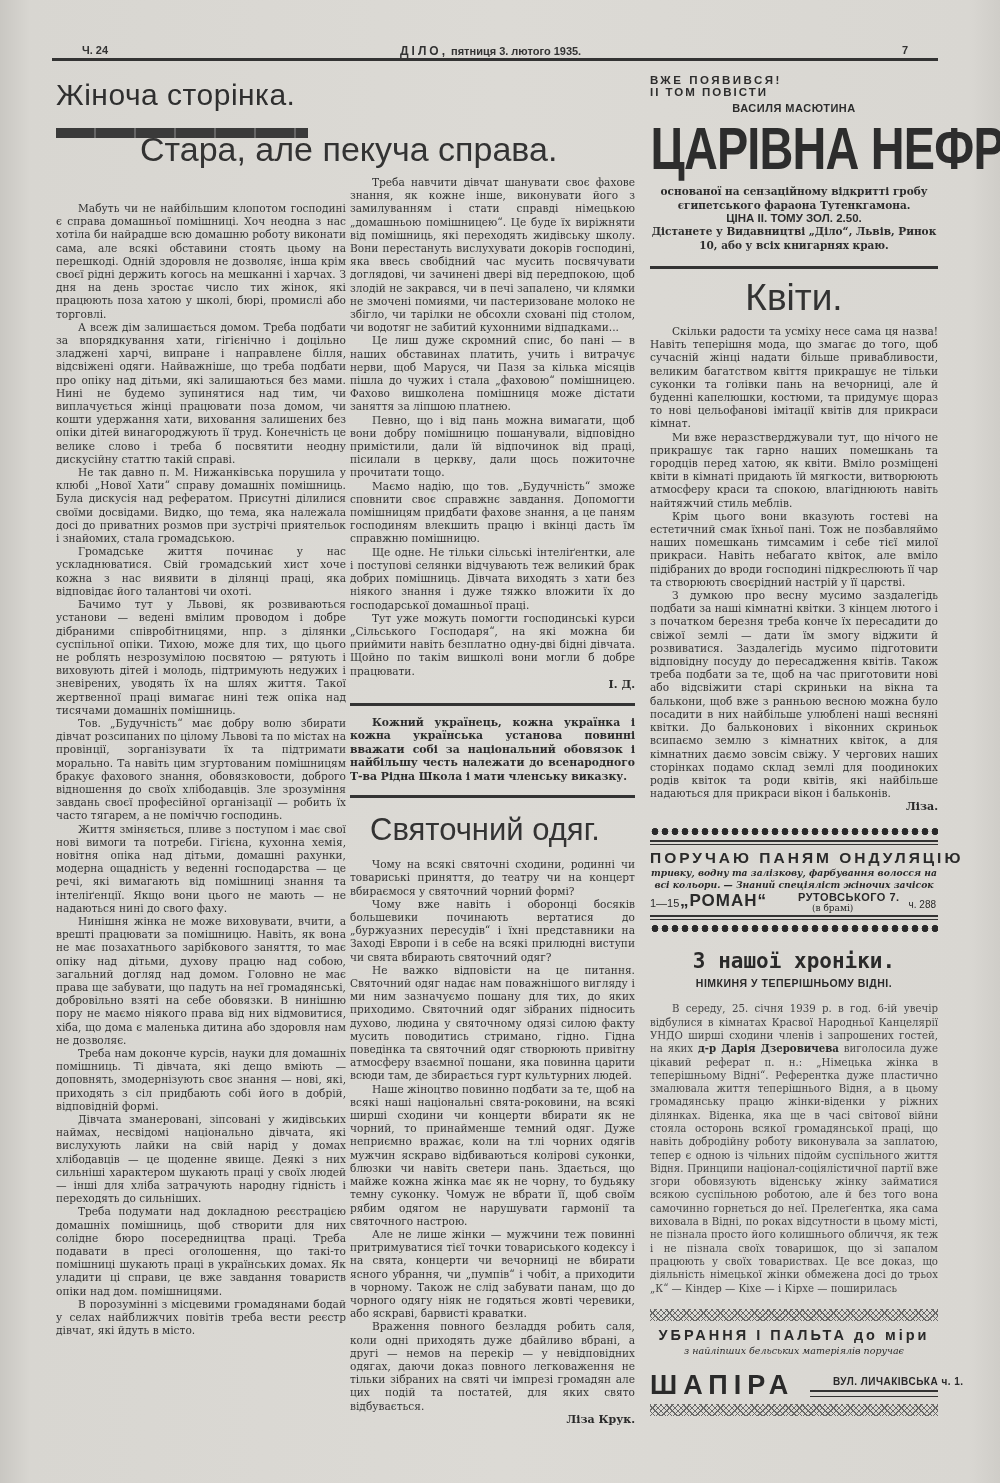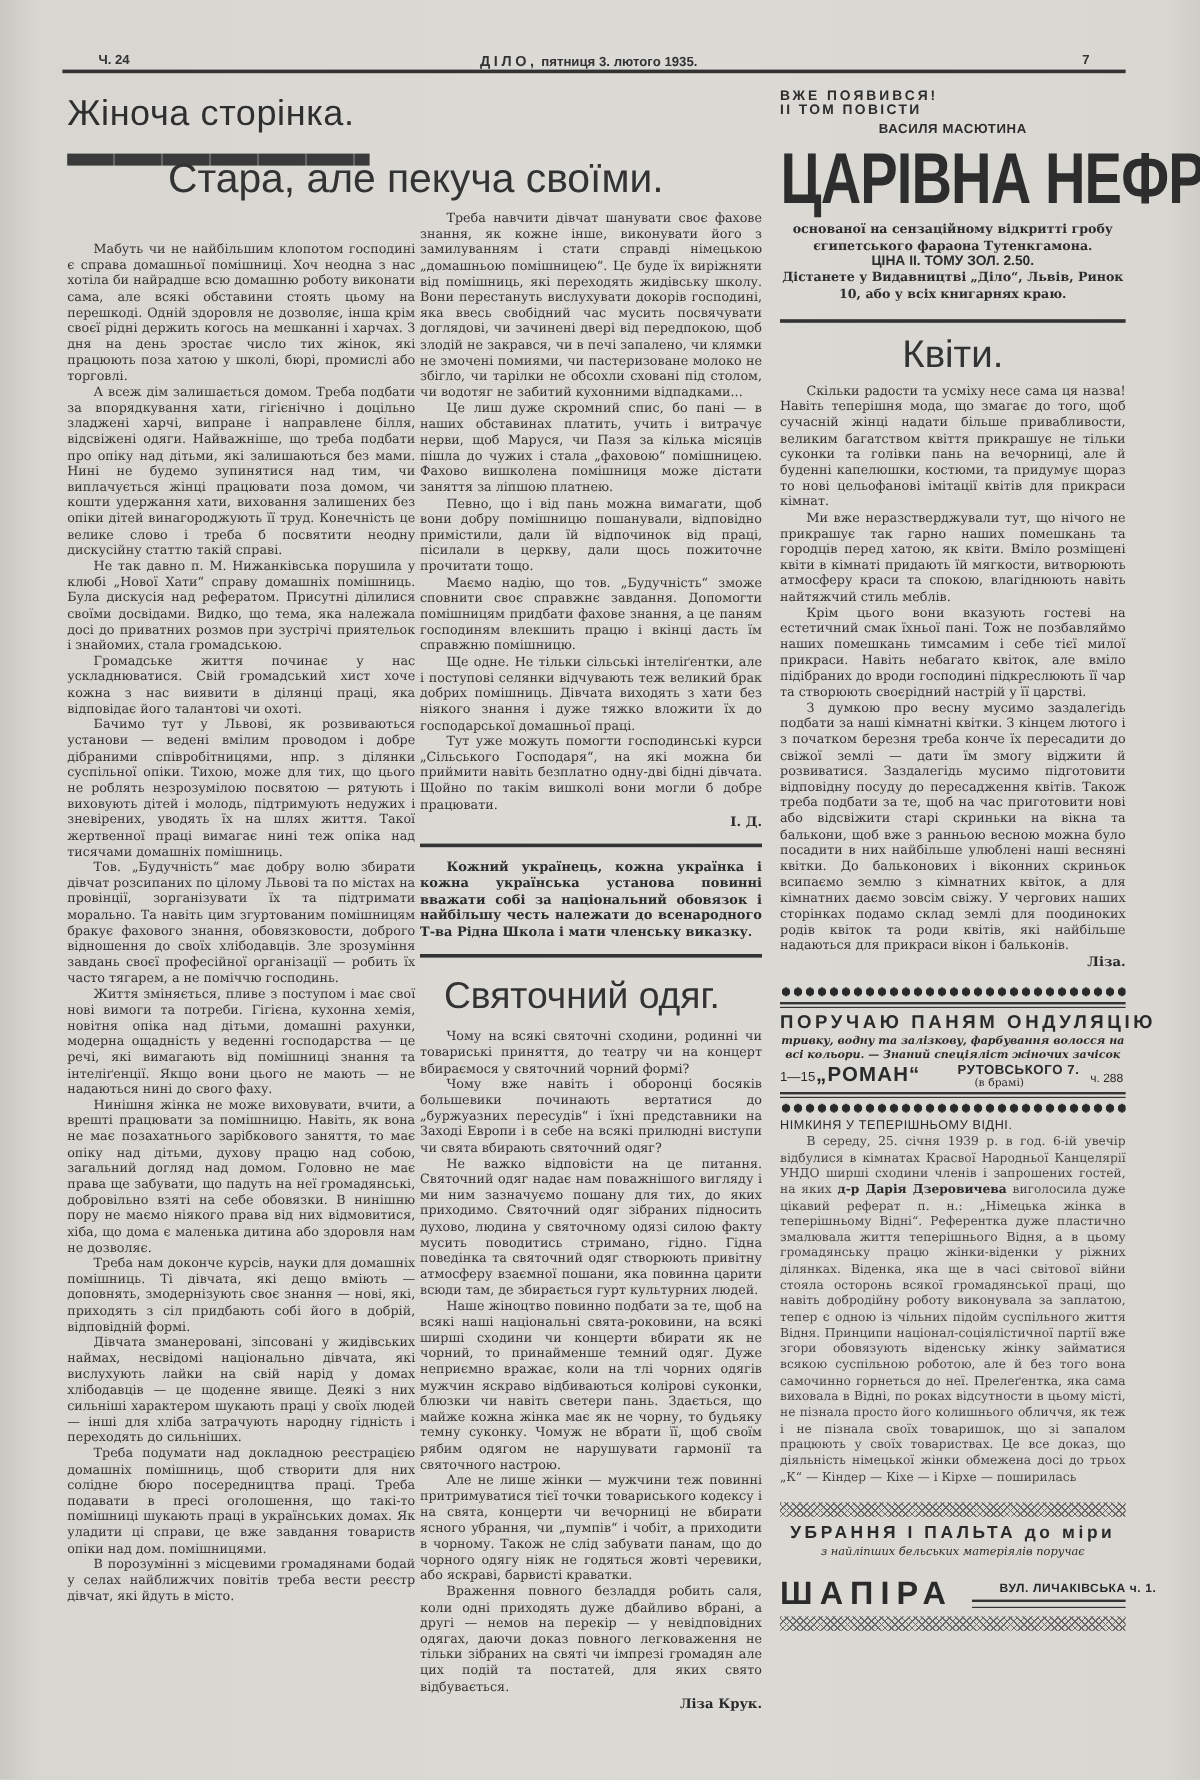--- a/index.html
+++ b/index.html
@@ -74,21 +74,21 @@
   .ad-roman .h { font-size: 15.5px; font-weight: bold; letter-spacing: 3px; text-align: center; margin-top: 4px; white-space: nowrap;}
   .ad-roman .s { font-family: "DejaVu Serif", serif; font-size: 9.2px; font-weight: bold; font-style: italic; text-align: center; line-height: 12px; }
   .ad-roman .row { position: relative; height: 22px; text-decoration: underline; }
   .ad-roman .row .n { position: absolute; left: 0; top: 6px; font-size: 11px; }
   .ad-roman .row .brand { position: absolute; left: 30px; top: 0px; font-size: 17px; font-weight: bold; letter-spacing: 1px; }
   .ad-roman .row .addr { position: absolute; left: 148px; top: 0; font-size: 11px; font-weight: bold; letter-spacing: 0.5px; text-align: center; }
   .ad-roman .row .addr2 { position: absolute; left: 162px; top: 12px; font-family: "DejaVu Serif", serif; font-size: 9px; }
   .ad-roman .row .num { position: absolute; right: 2px; top: 8px; font-size: 10px; }
 
   .chron-title { font-family: "DejaVu Sans Mono", monospace; font-weight: bold; font-size: 21px; text-align: center; margin: 16px 0 4px 0; color: #2a2a2a; }
-  .chron-sub { font-family: "Liberation Sans", sans-serif; font-weight: normal; font-size: 10.5px; letter-spacing: 0.5px; margin-bottom: 1px; }
+  .chron-sub { font-family: "Liberation Sans", sans-serif; font-weight: bold; font-size: 10.5px; text-align: center; letter-spacing: 0.5px; margin-bottom: 13px; }
   p.chron { font-size: 10.2px; line-height: 13.3px; color: #444; margin: 0; text-indent: 22px; text-align: justify; }
   p.chron b { color: #2a2a2a; }
 
   .ornament { height: 12px; margin: 14px 0 6px 0;
     background:
       repeating-linear-gradient(45deg, transparent 0 3px, #444 3px 4px),
       repeating-linear-gradient(-45deg, transparent 0 3px, #444 3px 4px);
     opacity: 0.75; }
   .ad-shapira { font-family: "Liberation Sans", sans-serif; color: #2a2a2a; }
   .ad-shapira .h { font-size: 14.5px; font-weight: bold; letter-spacing: 3px; text-align: center; white-space: nowrap; }
@@ -125,21 +125,21 @@
         <p class="body">Бачимо тут у Львові, як розвиваються установи — ведені вмілим проводом і добре дібраними співробітницями, нпр. з ділянки суспільної опіки. Тихою, може для тих, що цього не роблять незрозумілою посвятою — рятують і виховують дітей і молодь, підтримують недужих і зневірених, уводять їх на шлях життя. Такої жертвенної праці вимагає нині теж опіка над тисячами домашніх помішниць.</p>
         <p class="body">Тов. „Будучність“ має добру волю збирати дівчат розсипаних по цілому Львові та по містах на провінції, зорганізувати їх та підтримати морально. Та навіть цим згуртованим помішницям бракує фахового знання, обовязковости, доброго відношення до своїх хлібодавців. Зле зрозуміння завдань своєї професійної організації — робить їх часто тягарем, а не поміччю господинь.</p>
         <p class="body">Життя зміняється, пливе з поступом і має свої нові вимоги та потреби. Гігієна, кухонна хемія, новітня опіка над дітьми, домашні рахунки, модерна ощадність у веденні господарства — це речі, які вимагають від помішниці знання та інтеліґенції. Якщо вони цього не мають — не надаються нині до свого фаху.</p>
         <p class="body">Нинішня жінка не може виховувати, вчити, а врешті працювати за помішницю. Навіть, як вона не має позахатнього зарібкового заняття, то має опіку над дітьми, духову працю над собою, загальний догляд над домом. Головно не має права ще забувати, що падуть на неї громадянські, добровільно взяті на себе обовязки. В нинішню пору не маємо ніякого права від них відмовитися, хіба, що дома є маленька дитина або здоровля нам не дозволяє.</p>
         <p class="body">Треба нам доконче курсів, науки для домашніх помішниць. Ті дівчата, які дещо вміють — доповнять, змодернізують своє знання — нові, які, приходять з сіл придбають собі його в добрій, відповідній формі.</p>
         <p class="body">Дівчата зманеровані, зіпсовані у жидівських наймах, несвідомі національно дівчата, які вислухують лайки на свій нарід у домах хлібодавців — це щоденне явище. Деякі з них сильніші характером шукають праці у своїх людей — інші для хліба затрачують народну гідність і переходять до сильніших.</p>
         <p class="body">Треба подумати над докладною реєстрацією домашніх помішниць, щоб створити для них солідне бюро посередництва праці. Треба подавати в пресі оголошення, що такі-то помішниці шукають праці в українських домах. Як уладити ці справи, це вже завдання товариств опіки над дом. помішницями.</p>
         <p class="body">В порозумінні з місцевими громадянами бодай у селах найближчих повітів треба вести реєстр дівчат, які йдуть в місто.</p>
       </div>
   </div>
-  <div class="article-title centered-wide" style="top:130px;left:140px;">Стара, але пекуча своїми.</div>
+  <div class="article-title centered-wide" style="top:130px;left:140px;">Стара, але пекуча справа.</div>
 
   <div class="col col-mid" style="top:176px;">
     <div id="mid-paras">
         <p class="body">Треба навчити дівчат шанувати своє фахове знання, як кожне інше, виконувати його з замилуванням і стати справді німецькою „домашньою помішницею“. Це буде їх виріжняти від помішниць, які переходять жидівську школу. Вони перестануть вислухувати докорів господині, яка ввесь свобідний час мусить посвячувати доглядові, чи зачинені двері від передпокою, щоб злодій не закрався, чи в печі запалено, чи клямки не змочені помиями, чи пастеризоване молоко не збігло, чи тарілки не обсохли сховані під столом, чи водотяг не забитий кухонними відпадками...</p>
         <p class="body">Це лиш дуже скромний спис, бо пані — в наших обставинах платить, учить і витрачує нерви, щоб Маруся, чи Пазя за кілька місяців пішла до чужих і стала „фаховою“ помішницею. Фахово вишколена помішниця може дістати заняття за ліпшою платнею.</p>
         <p class="body">Певно, що і від пань можна вимагати, щоб вони добру помішницю пошанували, відповідно примістили, дали їй відпочинок від праці, пісилали в церкву, дали щось пожиточне прочитати тощо.</p>
         <p class="body">Маємо надію, що тов. „Будучність“ зможе сповнити своє справжнє завдання. Допомогти помішницям придбати фахове знання, а це паням господиням влекшить працю і вкінці дасть їм справжню помішницю.</p>
         <p class="body">Ще одне. Не тільки сільські інтеліґентки, але і поступові селянки відчувають теж великий брак добрих помішниць. Дівчата виходять з хати без ніякого знання і дуже тяжко вложити їх до господарської домашньої праці.</p>
         <p class="body">Тут уже можуть помогти господинські курси „Сільського Господаря“, на які можна би приймити навіть безплатно одну-дві бідні дівчата. Щойно по такім вишколі вони могли б добре працювати.</p>
       </div>
@@ -164,21 +164,21 @@
       <div class="l1">ВЖЕ ПОЯВИВСЯ!</div>
       <div class="l2">II ТОМ ПОВІСТИ</div>
       <div class="l3">ВАСИЛЯ МАСЮТИНА</div>
       <div class="big">ЦАРІВНА НЕФРЕТА</div>
       <div class="desc">основаної на сензаційному відкритті гробу єгипетського фараона Тутенкгамона.</div>
       <div class="price">ЦІНА II. ТОМУ ЗОЛ. 2.50.</div>
       <div class="desc" style="margin-top:0">Дістанете у Видавництві „Діло“, Львів, Ринок 10, або у всіх книгарнях краю.</div>
     </div>
     <div class="rule-thick"></div>
 
-    <div class="article-title" style="text-align:center;font-size:32px;margin-bottom:6px;">Квіти.</div>
+    <div class="article-title" style="text-align:center;font-size:37px;margin-bottom:6px;">Квіти.</div>
     <div id="flower-paras">
         <p class="body">Скільки радости та усміху несе сама ця назва! Навіть теперішня мода, що змагає до того, щоб сучасній жінці надати більше привабливости, великим багатством квіття прикрашує не тільки суконки та голівки пань на вечорниці, але й буденні капелюшки, костюми, та придумує щораз то нові цельофанові імітації квітів для прикраси кімнат.</p>
         <p class="body">Ми вже неразстверджували тут, що нічого не прикрашує так гарно наших помешкань та городців перед хатою, як квіти. Вміло розміщені квіти в кімнаті придають їй мягкости, витворюють атмосферу краси та спокою, влагіднюють навіть найтяжчий стиль меблів.</p>
         <p class="body">Крім цього вони вказують гостеві на естетичний смак їхньої пані. Тож не позбавляймо наших помешкань тимсамим і себе тієї милої прикраси. Навіть небагато квіток, але вміло підібраних до вроди господині підкреслюють її чар та створюють своєрідний настрій у її царстві.</p>
         <p class="body">З думкою про весну мусимо заздалегідь подбати за наші кімнатні квітки. З кінцем лютого і з початком березня треба конче їх пересадити до свіжої землі — дати їм змогу віджити й розвиватися. Заздалегідь мусимо підготовити відповідну посуду до пересадження квітів. Також треба подбати за те, щоб на час приготовити нові або відсвіжити старі скриньки на вікна та балькони, щоб вже з ранньою весною можна було посадити в них найбільше улюблені наші весняні квітки. До бальконових і віконних скриньок всипаємо землю з кімнатних квіток, а для кімнатних даємо зовсім свіжу. У чергових наших сторінках подамо склад землі для поодиноких родів квіток та роди квітів, які найбільше надаються для прикраси вікон і бальконів.</p>
       </div>
     <p class="sign">Ліза.</p>
 
     <div class="dots-row" style="margin-top:14px"></div>
     <div class="dbl-rule"></div>
@@ -189,20 +189,21 @@
         <span class="n">1—15</span>
         <span class="brand">„РОМАН“</span>
         <span class="addr">РУТОВСЬКОГО 7.</span>
         <span class="addr2">(в брамі)</span>
         <span class="num">ч. 288</span>
       </div>
     </div>
     <div class="dbl-rule"></div>
     <div class="dots-row"></div>
 
+    <div class="chron-title">З нашої хроніки.</div>
     <div class="chron-sub">НІМКИНЯ У ТЕПЕРІШНЬОМУ ВІДНІ.</div>
     <p class="chron"><span>В середу, 25. січня 1939 р. в год. 6-ій увечір відбулися в кімнатах Красвої Народньої Канцелярії УНДО ширші сходини членів і запрошених гостей, на яких</span> <b>д-р Дарія Дзеровичева</b> <span>виголосила дуже цікавий реферат п. н.: „Німецька жінка в теперішньому Відні“. Референтка дуже пластично змалювала життя теперішнього Відня, а в цьому громадянську працю жінки-віденки у ріжних ділянках. Віденка, яка ще в часі світової війни стояла осторонь всякої громадянської праці, що навіть добродійну роботу виконувала за заплатою, тепер є одною із чільних підойм суспільного життя Відня. Принципи націонал-соціялістичної партії вже згори обовязують віденську жінку займатися всякою суспільною роботою, але й без того вона самочинно горнеться до неї. Прелеґентка, яка сама виховала в Відні, по роках відсутности в цьому місті, не пізнала просто його колишнього обличчя, як теж і не пізнала своїх товаришок, що зі запалом працюють у своїх товариствах. Це все доказ, що діяльність німецької жінки обмежена досі до трьох „К“ — Кіндер — Кіхе — і Кірхе — поширилась</span></p>
 
     <div class="ornament"></div>
     <div class="ad-shapira">
       <div class="h">УБРАННЯ І ПАЛЬТА до міри</div>
       <div class="s">з найліпших бельських матеріялів поручає</div>
       <div class="row">
         <span class="brand">ШАПІРА</span>
         <span class="addr">ВУЛ. ЛИЧАКІВСЬКА ч. 1.</span>

